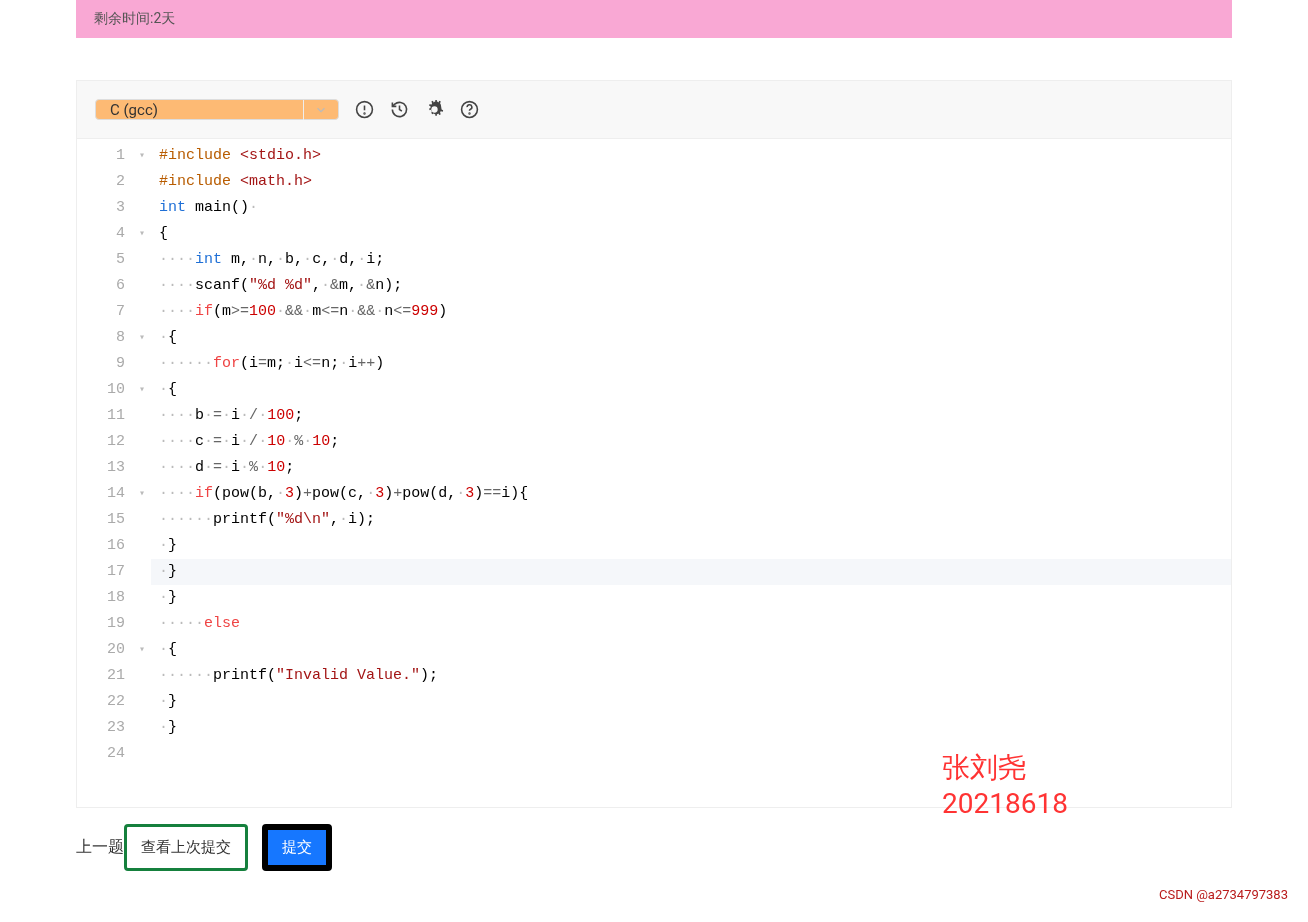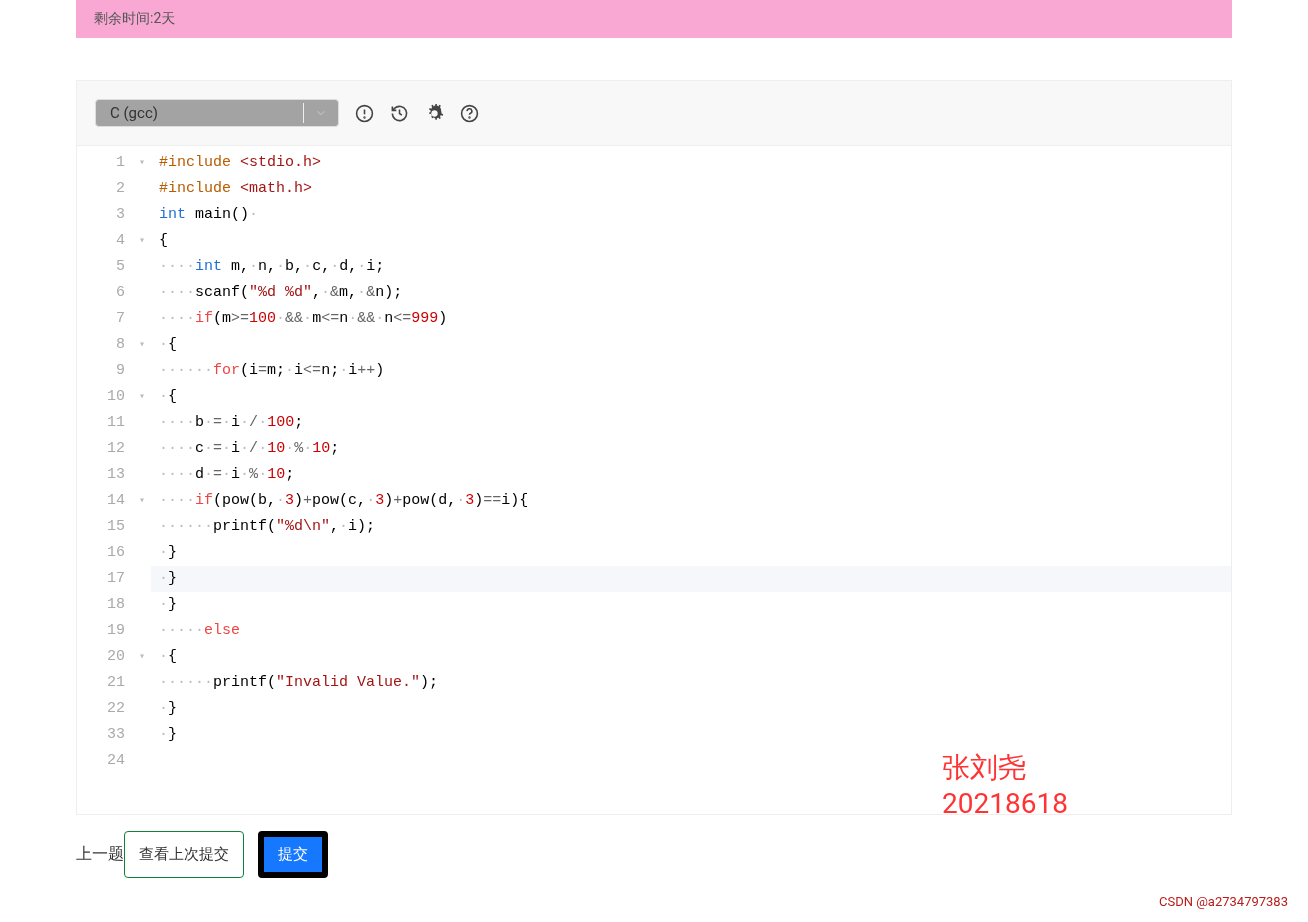--- a/index.html
+++ b/index.html
@@ -1,20 +1,20 @@
 <!DOCTYPE html>
 <html><head>
 <meta charset="utf-8">
 <style>
 *{box-sizing:border-box;margin:0;padding:0}
 body{font-family:-apple-system,BlinkMacSystemFont,"Segoe UI",Roboto,"Helvetica Neue",Arial,sans-serif;background:#fff;width:1308px}
 .notice{background:#f9a8d4;color:#555;padding:10px 18px;margin:0 76px;font-size:14px}
 .main-wrap{margin:42px 76px 0;border:1px solid #eee}
 .toolbar{background:#f8f8f8;padding:18px;display:flex;align-items:center;gap:16px;border-bottom:1px solid #eee}
-.lang-select{background:#a3a3a3;border:1px solid #ddd;border-radius:4px;height:28px;display:flex;align-items:center;padding:0 10px 0 14px;width:244px;justify-content:space-between;cursor:pointer;font-size:15px;color:#333}
+.lang-select{background:#fdba74;border:1px solid #ddd;border-radius:4px;height:21px;display:flex;align-items:center;padding:0 10px 0 14px;width:244px;justify-content:space-between;cursor:pointer;font-size:15px;color:#333}
 .chev{color:#bbb;border-left:1px solid #eee;padding-left:10px;height:20px;display:flex;align-items:center}
 .tb-icon{color:#444;cursor:pointer;display:flex;align-items:center}
 .editor{display:flex;font-family:Menlo,Consolas,"Courier New",monospace;font-size:15px;line-height:26px;padding-top:4px;padding-bottom:40px;background:#fff;min-height:600px}
 .gutter{width:56px;text-align:right;color:#aaa;padding-right:8px;user-select:none}
 .gutter .ln{height:26px}
 .fold{width:18px;color:#bbb;font-size:10px}
 .fold .fr{height:26px;display:flex;align-items:center;justify-content:center}
 .code{flex:1;white-space:pre}
 .code .row{height:26px;padding-left:8px}
 .row.hl{background:#f5f7fa}
@@ -24,21 +24,21 @@
 .mg{color:#b85c00}
 .nm{color:#c00}
 .op{color:#666}
 .st{color:#a31515}
 .ds{color:#bbb}
 .overlay{position:absolute;color:#f33;font-size:28px;right:240px;top:750px;line-height:36px}
 .footer{display:flex;justify-content:flex-start;align-items:center;padding:16px 0 10px;margin:0 76px}
 .prev{color:#333;font-size:16px;cursor:pointer}
 .btns{display:flex;gap:14px}
 .btn{border-radius:4px;padding:8px 14px;font-size:15px;cursor:pointer}
-.btn-outline{background:#fff;border:1px solid #15803d;color:#333}
+.btn-outline{background:#fff;border:3px solid #15803d;color:#333}
 .btn-primary{background:#1677ff;border:6px solid #000000;color:#fff}
 .watermark{text-align:right;color:#b91c1c;font-size:13px;padding:6px 20px 8px}
 svg{display:block}
 </style>
 </head>
 <body>
 
 <div class="notice">
   <span>剩余时间:2天</span>
 </div>
@@ -98,21 +98,21 @@
         <div class="ln">13</div>
         <div class="ln">14</div>
         <div class="ln">15</div>
         <div class="ln">16</div>
         <div class="ln">17</div>
         <div class="ln">18</div>
         <div class="ln">19</div>
         <div class="ln">20</div>
         <div class="ln">21</div>
         <div class="ln">22</div>
-        <div class="ln">33</div>
+        <div class="ln">23</div>
         <div class="ln">24</div>
       </div>
     <div class="fold" id="fold">
         <div class="fr">▾</div>
         <div class="fr"></div>
         <div class="fr"></div>
         <div class="fr">▾</div>
         <div class="fr"></div>
         <div class="fr"></div>
         <div class="fr"></div>

